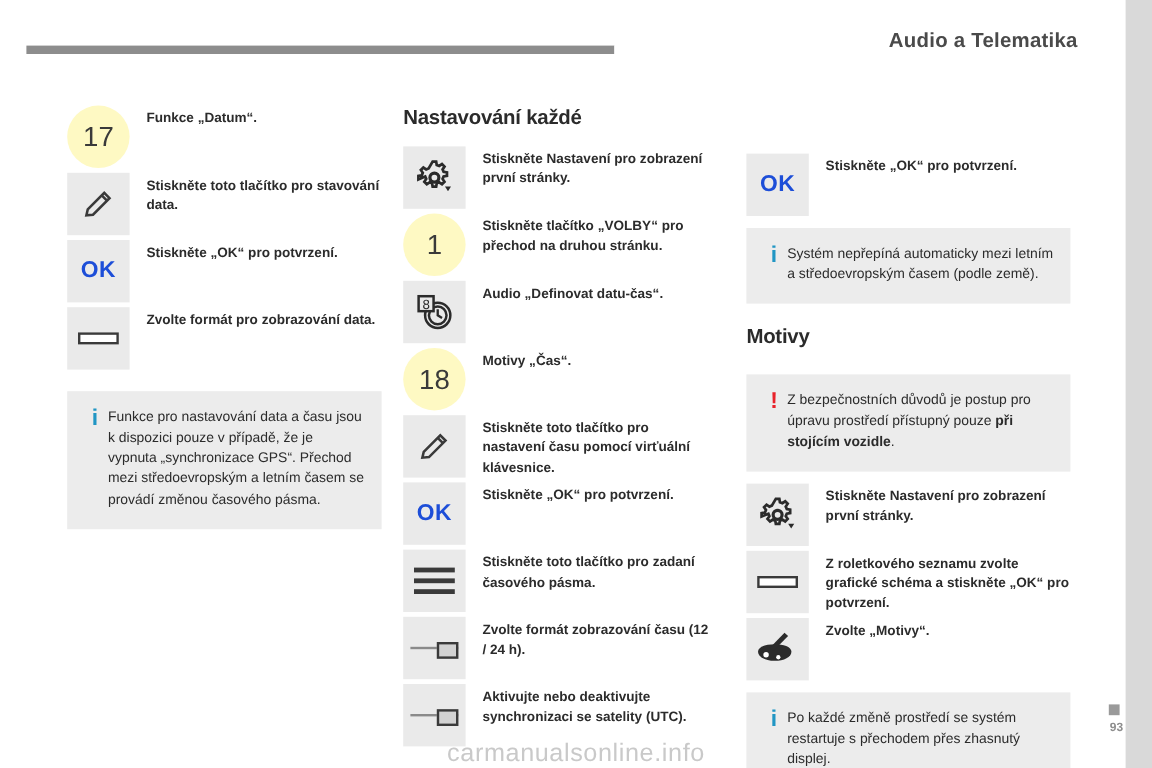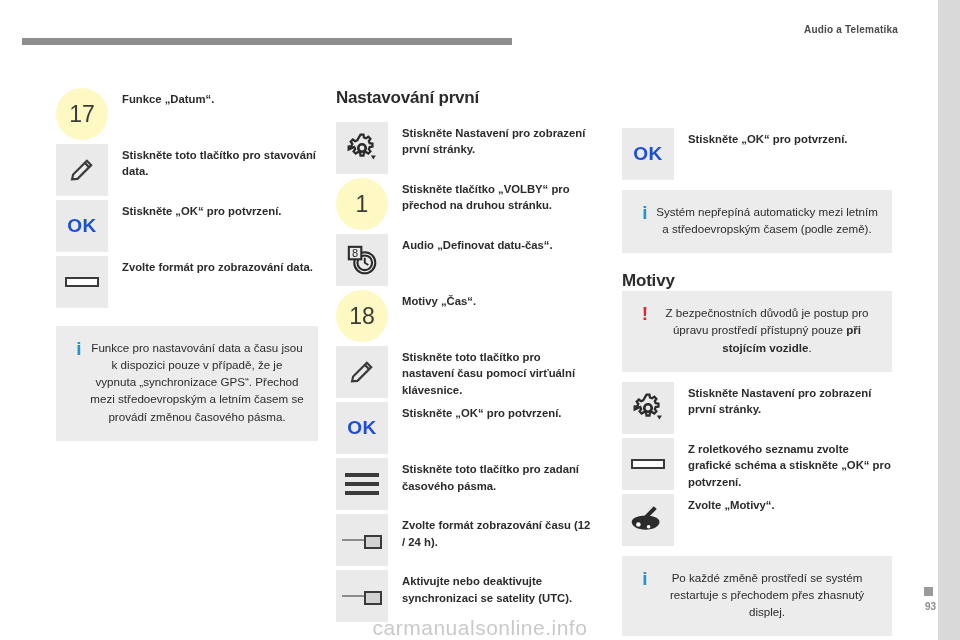--- a/index.html
+++ b/index.html
@@ -10,21 +10,21 @@
     position: relative;
     overflow: hidden;
   }
 
   
   .header {
     position: absolute; top: 0; left: 0; width: 960px; height: 44px;
   }
   .header-title {
     position: absolute; right: 62px; top: 24px;
-    font-size: 10px; font-weight: bold; color: #4a4a4a;
+    font-size: 17px; font-weight: bold; color: #4a4a4a;
     letter-spacing: .2px;
   }
   .header-rule {
     position: absolute; left: 22px; top: 38px;
     width: 490px; height: 7px; background: #8d8d8d;
   }
   .header-rule-right {
     position: absolute; left: 512px; top: 38px;
     width: 426px; height: 7px; background: #ffffff;
   }
@@ -105,21 +105,21 @@
     margin-bottom: 10px;
   }
   .callout-mark {
     flex: 0 0 22px;
     font-size: 19px; font-weight: bold; line-height: 1.05;
     text-align: center;
   }
   .callout-mark.info { color: #2196c4; }
   .callout-mark.warn { color: #e8222a; }
   .callout-text {
-    font-size: 11.6px; color: #2b2b2b; line-height: 1.48; text-align: center;
+    font-size: 11.6px; color: #2b2b2b; line-height: 1.48;
   }
   .callout-text b { font-weight: bold; }
 
   
   .footer-block {
     position: absolute; right: 27px; bottom: 44px;
     width: 9px; height: 9px; background: #9a9a9a;
   }
   .footer-page {
     position: absolute; right: 24px; bottom: 28px;
@@ -183,21 +183,21 @@
 
   <div class="callout" style="margin-top:18px;">
     <div class="callout-mark info">i</div>
     <div class="callout-text normal">Funkce pro nastavování data a času jsou k dispozici pouze v případě, že je vypnuta „synchronizace GPS“. Přechod mezi středoevropským a letním časem se provádí změnou časového pásma.</div>
   </div>
 
 </div>
 
 <div class="col col-mid">
 
-  <div class="section-title">Nastavování první</div>
+  <div class="section-title">Nastavování každé</div>
 
   <div class="step">
     <div class="step-icon">
       <svg width="32" height="32" viewBox="0 0 24 24" fill="#2b2b2b">
         <path d="M12 8.2a3.8 3.8 0 1 0 0 7.6 3.8 3.8 0 0 0 0-7.6zm0 2a1.8 1.8 0 1 1 0 3.6 1.8 1.8 0 0 1 0-3.6z"></path>
         <path d="M10.9 2h2.2l.35 2.1 1.55.64 1.75-1.2 1.56 1.56-1.2 1.75.64 1.55 2.1.35v2.2l-2.1.35-.64 1.55 1.2 1.75-1.56 1.56-1.75-1.2-1.55.64-.35 2.1h-2.2l-.35-2.1-1.55-.64-1.75 1.2-1.56-1.56 1.2-1.75-.64-1.55L2 13.1v-2.2l2.1-.35.64-1.55-1.2-1.75 1.56-1.56 1.75 1.2 1.55-.64z" fill="none" stroke="#2b2b2b" stroke-width="1.7"></path>
         <path d="M18.6 17.6 L22.4 17.6 L20.5 20.6 Z"></path>
       </svg>
     </div>
     <div class="step-text">Stiskněte Nastavení pro zobrazení první stránky.</div>
@@ -281,21 +281,21 @@
       <span class="ok-glyph">OK</span>
     </div>
     <div class="step-text">Stiskněte „OK“ pro potvrzení.</div>
   </div>
 
   <div class="callout">
     <div class="callout-mark info">i</div>
     <div class="callout-text">Systém nepřepíná automaticky mezi letním a středoevropským časem (podle země).</div>
   </div>
 
-  <div class="section-title" style="margin-top:18px;margin-bottom:0;">Motivy</div>
+  <div class="section-title" style="margin-top:18px;margin-bottom:21px;">Motivy</div>
 
   <div class="callout" style="margin-top:0;">
     <div class="callout-mark warn">!</div>
     <div class="callout-text"><span>Z bezpečnostních důvodů je postup pro úpravu prostředí přístupný pouze </span><b>při stojícím vozidle</b><span>.</span></div>
   </div>
 
   <div class="step">
     <div class="step-icon">
       <svg width="32" height="32" viewBox="0 0 24 24" fill="#2b2b2b">
         <path d="M12 8.2a3.8 3.8 0 1 0 0 7.6 3.8 3.8 0 0 0 0-7.6zm0 2a1.8 1.8 0 1 1 0 3.6 1.8 1.8 0 0 1 0-3.6z"></path>

